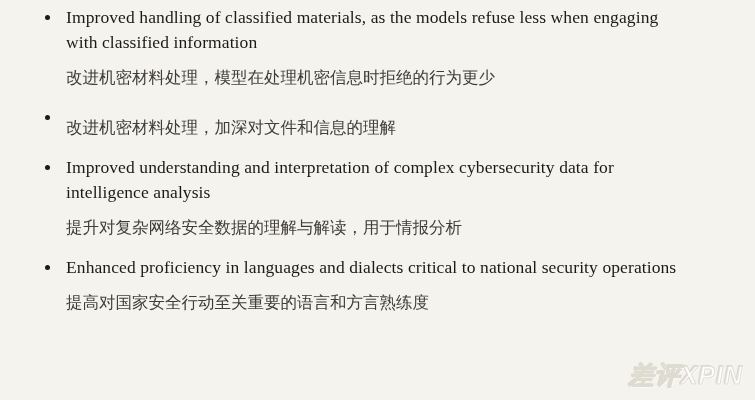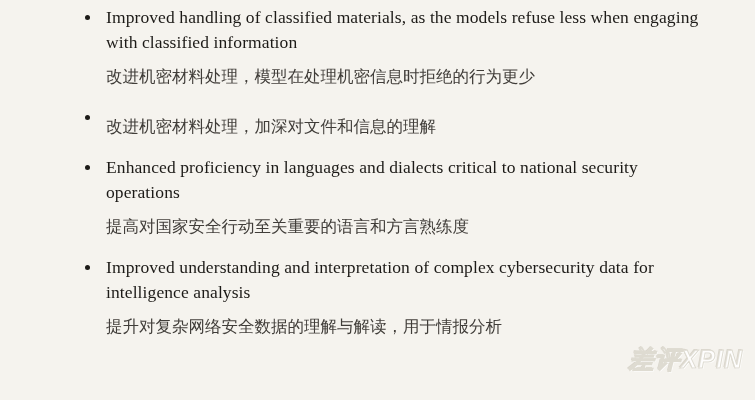--- a/index.html
+++ b/index.html
@@ -12,21 +12,21 @@
     background: #f5f3ee;
     overflow: hidden;
     position: relative;
     font-family: "Liberation Serif", "DejaVu Serif", serif;
   }
   .page {
     position: relative;
     width: 755px;
     height: 400px;
     box-sizing: border-box;
-    padding: 5px 40px 0 84px;
+    padding: 5px 40px 0 44px;
   }
   .bullet-list {
     list-style: none;
     margin: 0;
     padding: 0;
   }
   .bullet-item {
     display: flex;
     align-items: flex-start;
     margin: 0 0 17px 0;
@@ -56,26 +56,26 @@
     font-size: 17.5px;
     line-height: 25px;
     color: #1c1a17;
     letter-spacing: 0.1px;
   }
   .zh-text {
     margin: 11px 0 0 0;
     font-size: 16.5px;
     line-height: 22px;
     color: #403d39;
-    font-family: Liberation Serif, serif;
+    font-family: Liberation Sans, sans-serif;
   }
   .watermark {
     position: absolute;
     right: 12px;
-    bottom: 24px;
+    bottom: 8px;
     font-family: "Liberation Sans", sans-serif;
     font-size: 25px;
     font-weight: bold;
     font-style: italic;
     letter-spacing: 1px;
     color: rgba(255,255,255,0.55);
     -webkit-text-stroke: 1px #dedbd1;
     text-shadow: 1px 1px 0 rgba(255,255,255,0.9), -1px -1px 0 rgba(214,210,200,0.9);
     user-select: none;
     pointer-events: none;
@@ -99,29 +99,29 @@
     <li class="bullet-item">
       <span class="bullet-marker"></span>
       <div class="bullet-texts">
         <p class="zh-text">改进机密材料处理，加深对文件和信息的理解</p>
       </div>
     </li>
 
     <li class="bullet-item">
       <span class="bullet-marker"></span>
       <div class="bullet-texts">
-        <p class="en-text">Enhanced proficiency in languages and dialects critical to national security operations</p>
-        <p class="zh-text">提高对国家安全行动至关重要的语言和方言熟练度</p>
+        <p class="en-text">Improved understanding and interpretation of complex cybersecurity data for intelligence analysis</p>
+        <p class="zh-text">提升对复杂网络安全数据的理解与解读，用于情报分析</p>
       </div>
     </li>
 
     <li class="bullet-item">
       <span class="bullet-marker"></span>
       <div class="bullet-texts">
-        <p class="en-text">Improved understanding and interpretation of complex cybersecurity data for intelligence analysis</p>
-        <p class="zh-text">提升对复杂网络安全数据的理解与解读，用于情报分析</p>
+        <p class="en-text">Enhanced proficiency in languages and dialects critical to national security operations</p>
+        <p class="zh-text">提高对国家安全行动至关重要的语言和方言熟练度</p>
       </div>
     </li>
 
   </ul>
 
   <div class="watermark">差评XPIN</div>
 </div>
 
 </body></html>

